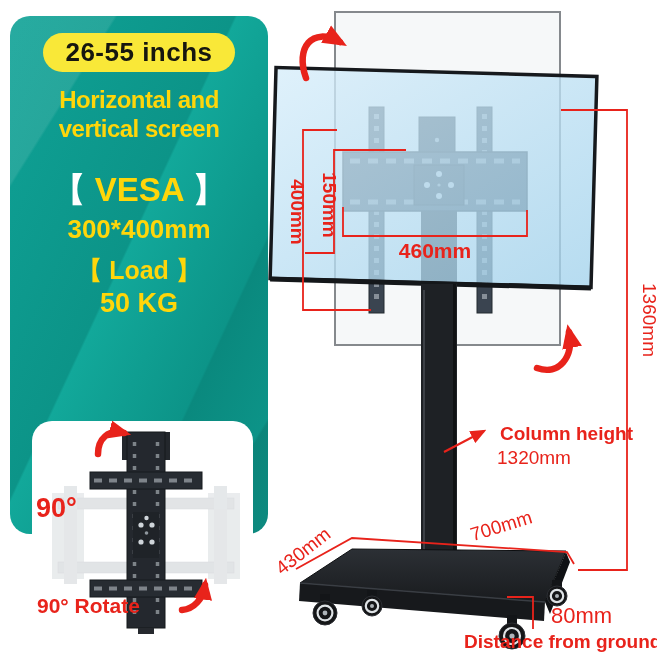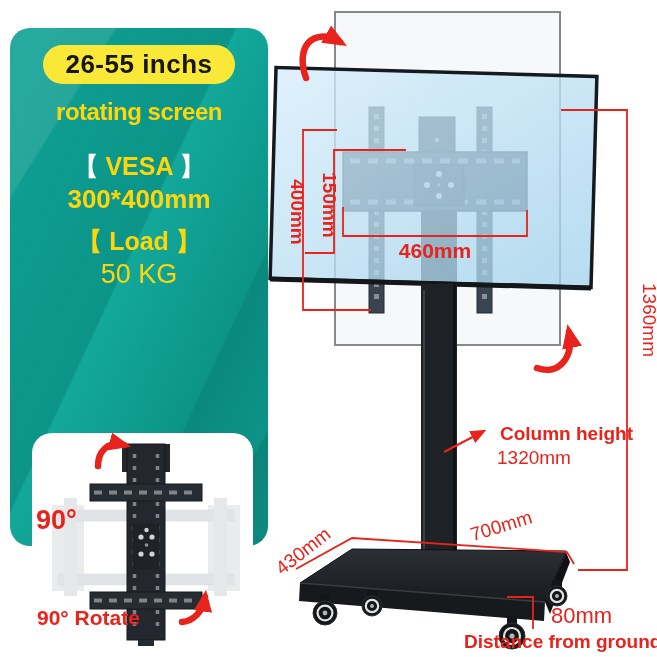--- a/index.html
+++ b/index.html
@@ -1,54 +1,55 @@
 <!DOCTYPE html>
 <html style="--panel-teal: #0c9488; --accent-yellow: #ffd60a; --badge-yellow: #f9e838; --annotation-red: #e8231b; --glass-blue: #b9ddf2;"><head>
 <meta charset="utf-8">
 <style>
   html,body{margin:0;padding:0;background:#fff;}
   .stage{position:relative;width:657px;height:657px;background:#fff;overflow:hidden;
          font-family:"Liberation Sans","DejaVu Sans",sans-serif;}
   
-  .panel{position:absolute;left:10px;top:28px;width:258px;height:518px;border-radius:20px;
+  .panel{position:absolute;left:10px;top:16px;width:258px;height:518px;border-radius:20px;
     background:
       linear-gradient(122deg, rgba(255,255,255,0.10) 0%, rgba(255,255,255,0.10) 18%, rgba(255,255,255,0) 18.5%),
       linear-gradient(302deg, rgba(0,0,0,0.10) 0%, rgba(0,0,0,0.10) 12%, rgba(0,0,0,0) 12.5%),
       linear-gradient(115deg, #0fa296 0%, var(--panel-teal) 45%, #12a89a 45.5%, var(--panel-teal) 72%, #0a897e 72.5%, #0e9a8e 100%);
     text-align:center;}
   .badge{display:inline-block;margin-top:17px;padding:4px 22px;border-radius:30px;
     background:var(--badge-yellow);color:#16160f;font-size:26px;font-weight:bold;letter-spacing:0.5px;}
   .title{margin-top:13px;color:var(--accent-yellow);font-size:24px;font-weight:bold;
     line-height:1.22;letter-spacing:-0.5px;}
-  .spec-row{margin-top:24px;font-size:25px;font-weight:bold;color:var(--accent-yellow);}
+  .spec-row{margin-top:24px;font-size:33px;font-weight:bold;color:var(--accent-yellow);}
   .spec-row .bracket{color:#ffffff;font-family:"DejaVu Sans",sans-serif;font-weight:bold;}
   .spec-val{color:var(--accent-yellow);font-size:26px;font-weight:bold;line-height:1.3;}
   .load-row{margin-top:8px;font-size:25px;font-weight:bold;color:var(--accent-yellow);}
-  .load-val{color:var(--accent-yellow);font-size:27px;font-weight:normal;line-height:1.25;}
+  .load-val{color:var(--accent-yellow);font-size:27px;font-weight:bold;line-height:1.25;}
   .inset{position:absolute;left:22px;top:405px;width:221px;height:213px;background:#fff;
     border-radius:20px;overflow:hidden;}
   .inset svg{display:block;}
   
   .figure-svg{position:absolute;left:0;top:0;}
   .red-line{stroke:var(--annotation-red);stroke-width:1.8;fill:none;}
   .red-arrow{stroke:var(--annotation-red);stroke-width:2.2;fill:none;}
   .red-thick{stroke:var(--annotation-red);stroke-width:6.5;fill:none;stroke-linecap:round;}
   .red-text{fill:var(--annotation-red);font-family:"Liberation Sans","DejaVu Sans",sans-serif;font-weight:bold;}
   .red-num{fill:var(--annotation-red);font-family:"Liberation Sans","DejaVu Sans",sans-serif;font-weight:normal;}
   .slot{stroke:#c6cdd4;stroke-opacity:.55;fill:none;}
 </style>
 </head>
 <body>
 
 <div class="stage">
 
   <div class="panel">
     <div class="badge">26-55 inchs</div>
     <div class="title">
-      <div>rotating screen</div>
+      <div>Horizontal and</div>
+      <div>vertical screen</div>
     </div>
     <div class="spec-row">
       <span class="bracket">【</span>
       <span>VESA</span>
       <span class="bracket">】</span>
     </div>
     <div class="spec-val">
       <div>300*400mm</div>
     </div>
     <div class="load-row">

